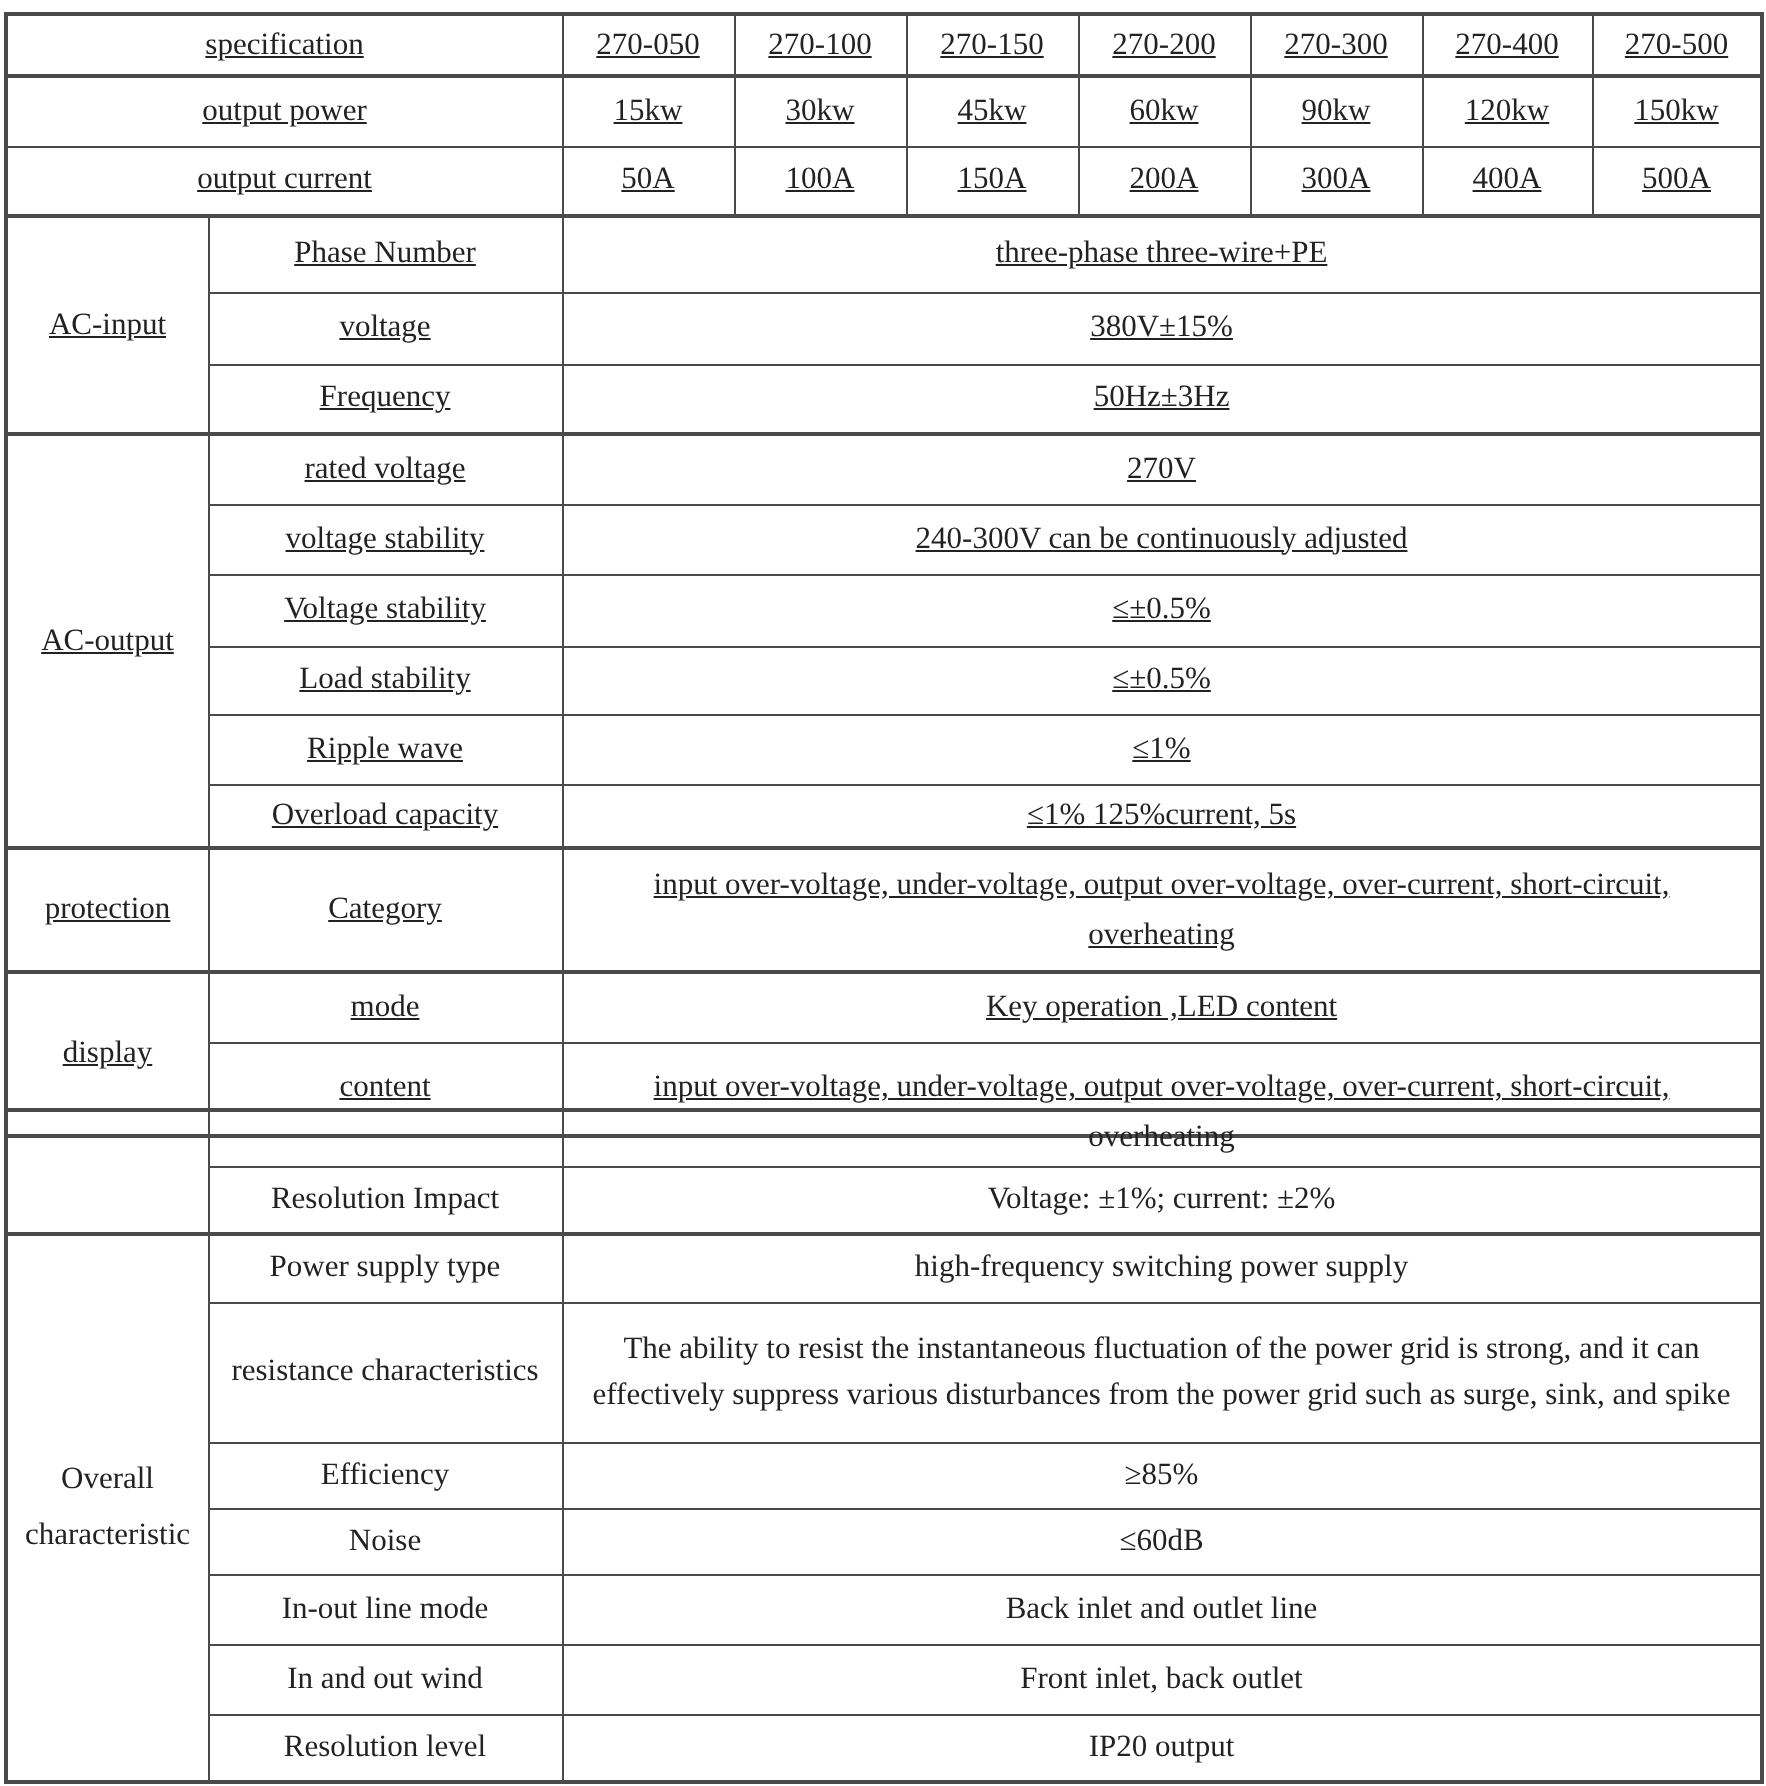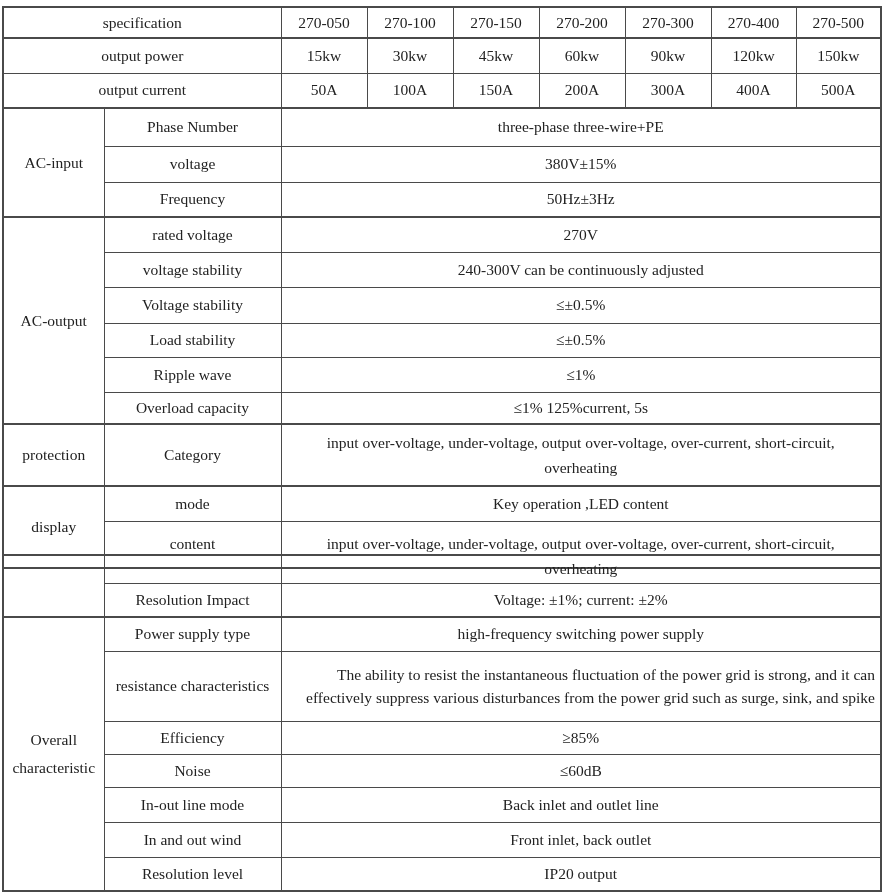--- a/index.html
+++ b/index.html
@@ -11,35 +11,35 @@
     color: #222222;
   }
   table {
     position: absolute;
     left: 2px;
     width: 878px;
     border-collapse: collapse;
     table-layout: fixed;
     border: 2px solid #4a4a4a;
   }
-  #segment1 { top: 6px; }
+  #segment1 { top: 6px; text-decoration: underline; }
   #segment2 { top: 554px; }
   td {
     border: 1px solid #4a4a4a;
     text-align: center;
     vertical-align: middle;
     font-size: 15.5px;
     line-height: 20px;
     padding: 0 8px;
     overflow: hidden;
   }
   tr.thick > td { border-top-width: 2px; }
   td.group-cell { padding: 16px 2px; line-height: 28px; }
   td.para {
-    text-align: right;
+    text-align: center;
     padding: 0 5px;
     line-height: 23px;
   }
   td.twoline { line-height: 25px; }
 </style>
 </head>
 <body>
 
 <table id="segment1">
   <colgroup>

